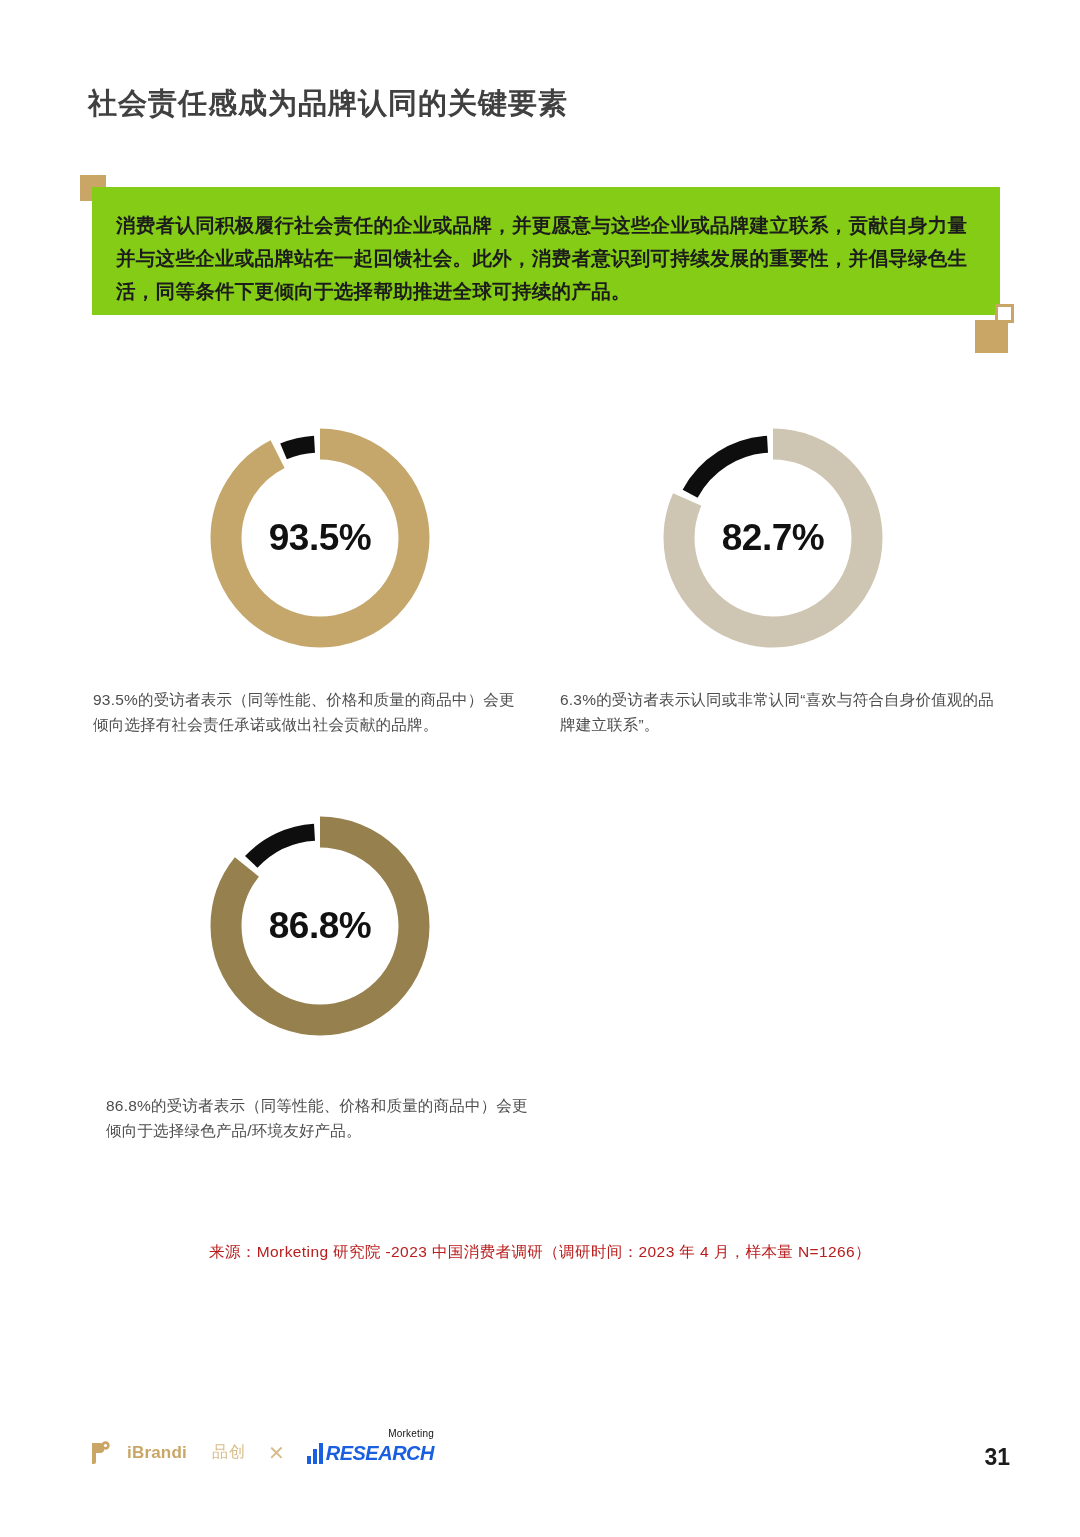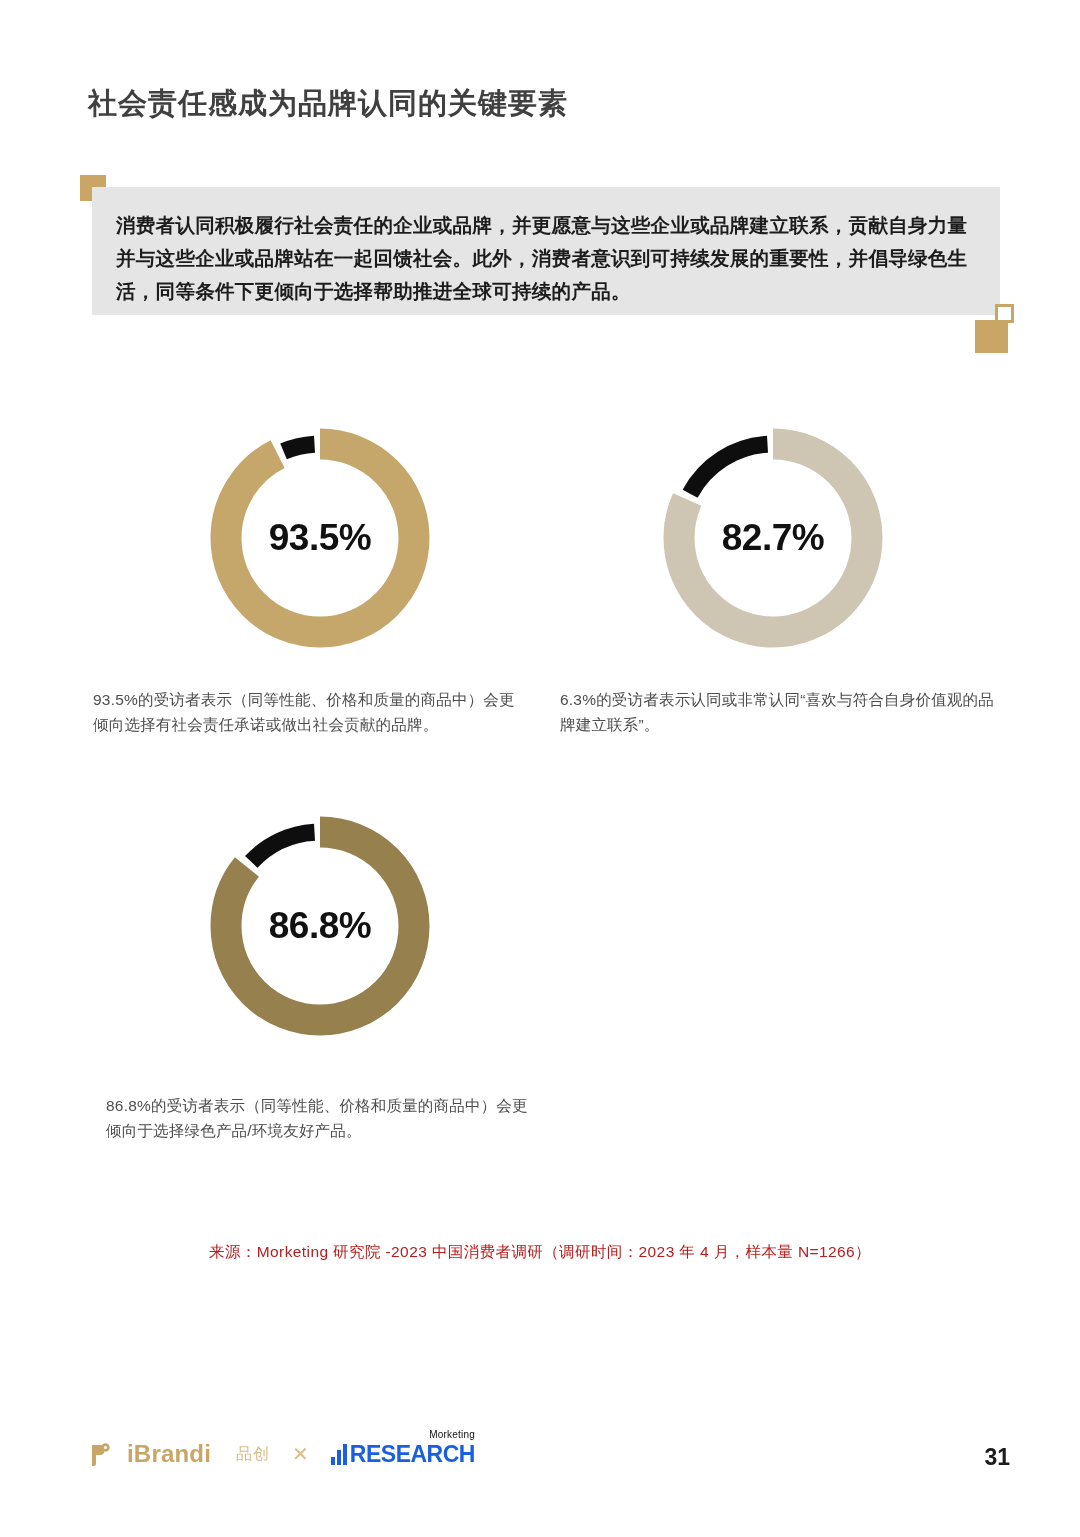--- a/index.html
+++ b/index.html
@@ -34,21 +34,21 @@
     top: 175px;
     width: 920px;
     height: 140px;
   }
   .callout-box {
     position: absolute;
     left: 12px;
     top: 12px;
     width: 908px;
     height: 128px;
-    background: #e5e5e5;
+    background: #84cc16;
   }
   .callout-text {
     position: absolute;
     left: 24px;
     top: 22px;
     width: 868px;
     font-size: 19.5px;
     font-weight: bold;
     line-height: 33px;
     color: #1c1c1c;
@@ -148,21 +148,21 @@
     display: flex;
     align-items: center;
     gap: 14px;
   }
   .ibrandi-mark {
     width: 23px;
     height: 25px;
     position: relative;
   }
   .ibrandi-name {
-    font-size: 24px;
+    font-size: 17px;
     font-weight: 600;
     color: #C9A666;
     letter-spacing: 0.2px;
   }
   .ibrandi-cn {
     font-size: 16px;
     color: #D8BC8A;
     margin-left: 11px;
     letter-spacing: 1px;
   }
@@ -182,25 +182,26 @@
     display: flex;
     align-items: flex-end;
     gap: 2px;
     height: 20px;
   }
   .research-bars i { display: block; background: #1A5FE0; width: 4px; }
   .research-bars i.b1 { height: 8px; }
   .research-bars i.b2 { height: 15px; }
   .research-bars i.b3 { height: 21px; }
   .research-word {
-    font-size: 23px;
+    font-size: 20px;
     font-weight: bold;
     color: #1A5FE0;
     letter-spacing: -0.5px;
     line-height: 22px;
+    font-style: italic;
   }
   .research-sup {
     position: absolute;
     right: 0px;
     top: -14px;
     font-size: 10px;
     color: #111111;
     font-weight: 500;
     letter-spacing: 0.2px;
   }

